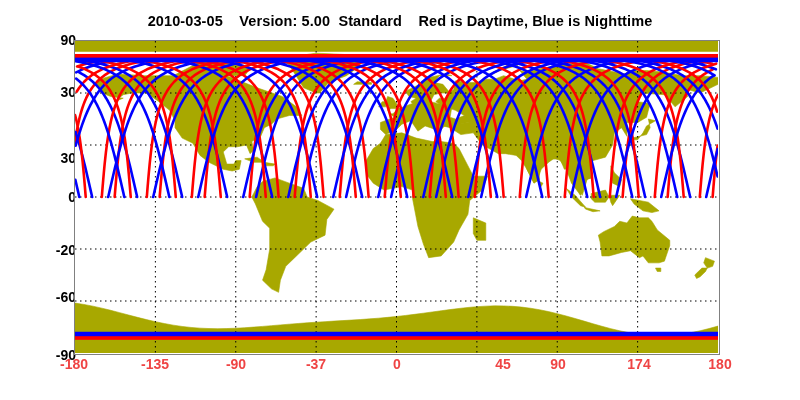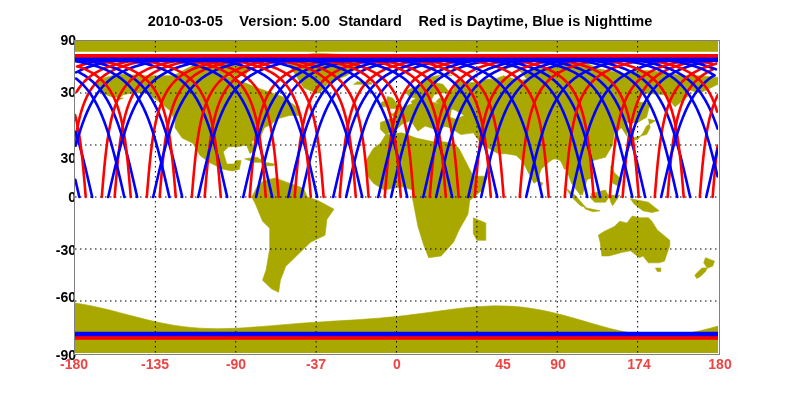--- a/index.html
+++ b/index.html
@@ -34,21 +34,21 @@
 <body>
 
 <div id="root">
 
   <div id="title">2010-03-05    Version: 5.00  Standard    Red is Daytime, Blue is Nighttime</div>
 
   <div class="ytick" style="top:33px">90</div>
   <div class="ytick" style="top:85px">30</div>
   <div class="ytick" style="top:151px">30</div>
   <div class="ytick" style="top:190px">0</div>
-  <div class="ytick" style="top:243px">-30</div>
+  <div class="ytick" style="top:243px">-20</div>
   <div class="ytick" style="top:290px">-60</div>
   <div class="ytick" style="top:348px">-90</div>
 
   <div class="xtick" style="left:34px">-180</div>
   <div class="xtick" style="left:115px">-135</div>
   <div class="xtick" style="left:196px">-90</div>
   <div class="xtick" style="left:276px">-37</div>
   <div class="xtick" style="left:357px">0</div>
   <div class="xtick" style="left:463px">45</div>
   <div class="xtick" style="left:518px">90</div>

